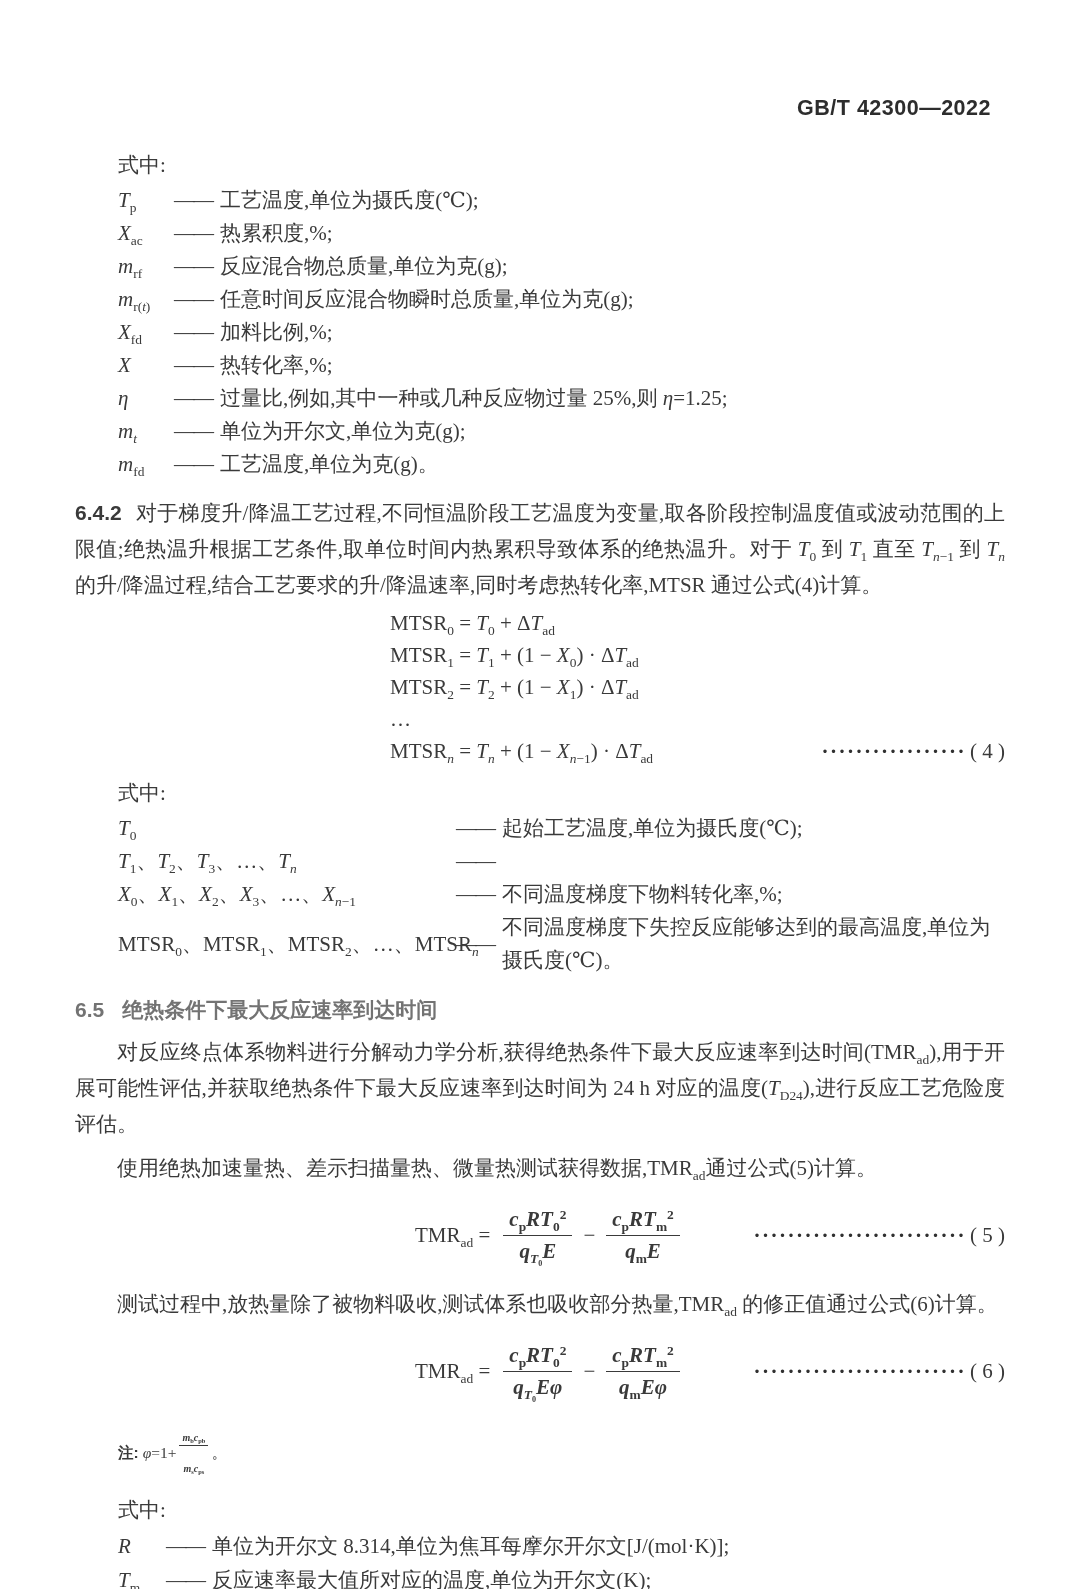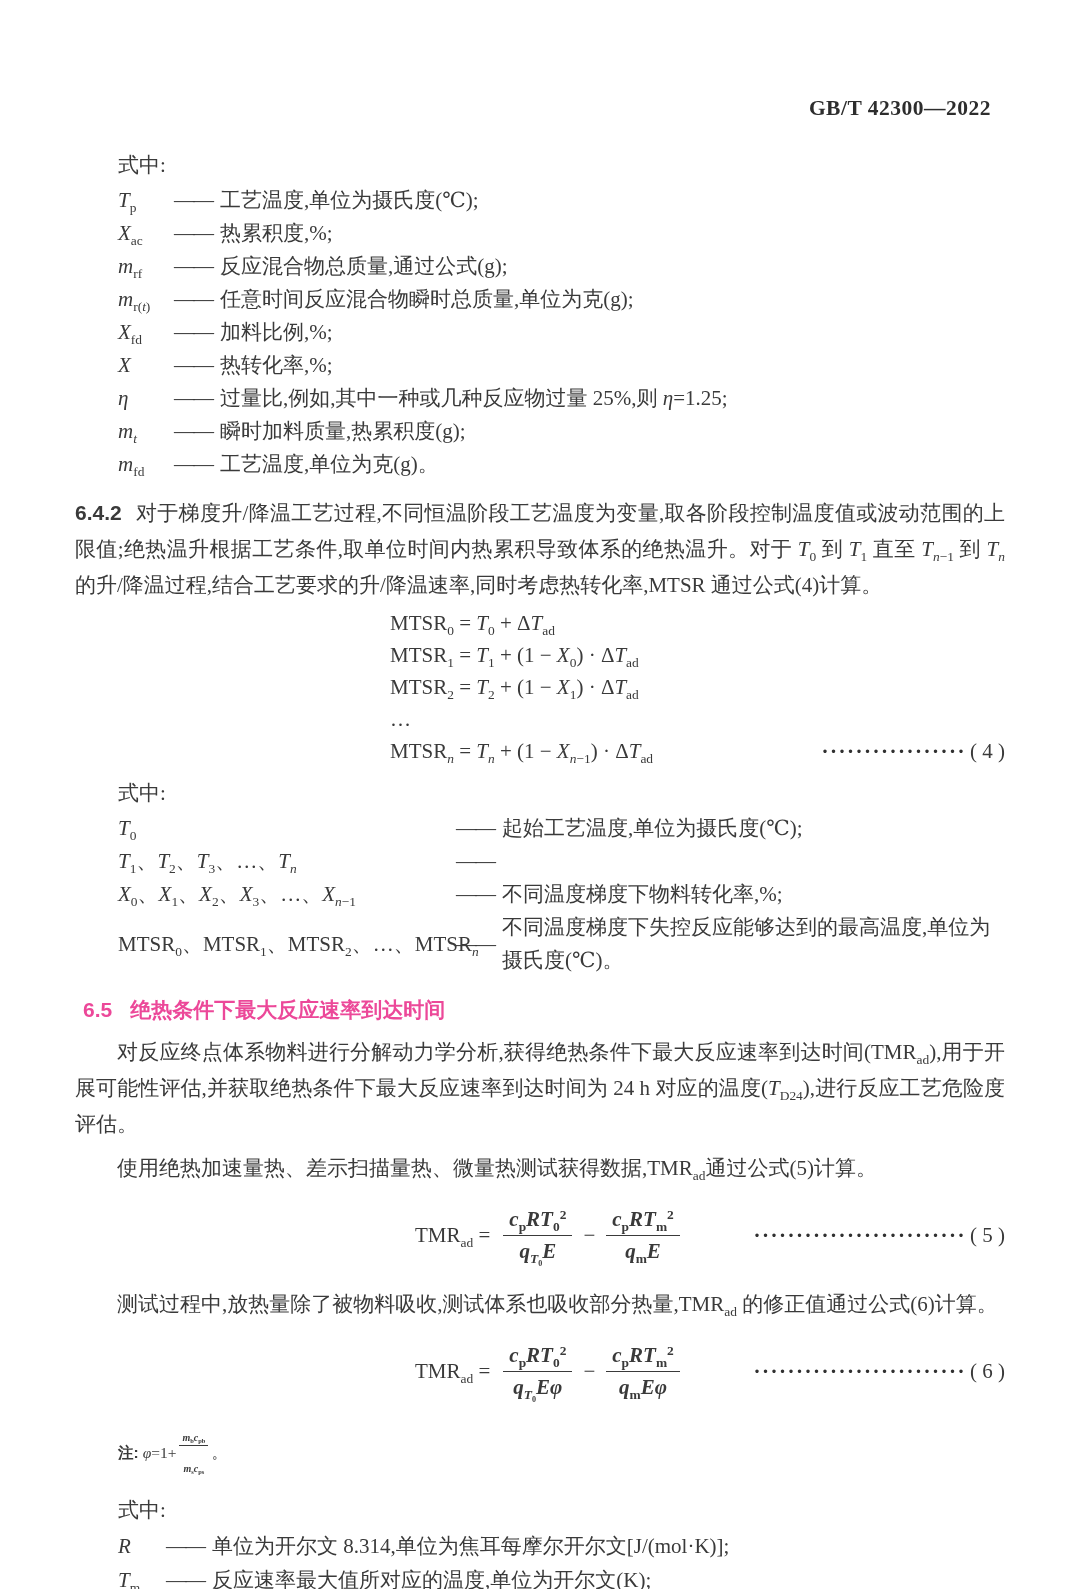--- a/index.html
+++ b/index.html
@@ -6,35 +6,35 @@
   .page{
     width:1080px;height:1589px;background:#ffffff;color:#3a3a3a;
     font-family:"Liberation Serif","DejaVu Serif",serif;
     font-size:21px;box-sizing:border-box;
     padding:96px 75px 0 75px;overflow:hidden;position:relative;
   }
   i{font-style:italic;}
   sub{font-size:64%;vertical-align:-0.35em;line-height:0;}
   sup{font-size:64%;vertical-align:0.55em;line-height:0;}
   .doc-header{text-align:right;font-weight:bold;font-size:21.5px;color:#2d2d2d;
-    font-family:Liberation Serif, serif;letter-spacing:0.5px;padding-right:14px;}
+    font-family:Liberation Sans, sans-serif;letter-spacing:0.5px;padding-right:14px;}
   .kicker{margin:28px 0 2px 43px;line-height:33px;}
   .deflist{margin-left:43px;}
   .def-row{display:flex;line-height:33px;align-items:center;}
   .def-row .sym{flex:0 0 auto;white-space:nowrap;}
   .b1 .sym{width:56px;}
   .b2 .sym{width:338px;}
   .b3 .sym{width:48px;}
   .def-row .dash{flex:0 0 auto;letter-spacing:-2px;margin-right:8px;white-space:nowrap;}
   .def-row .def{flex:1 1 auto;}
   .para{line-height:36px;text-align:justify;margin-top:8px;}
   .p-indent{text-indent:2em;}
   .clause-num{font-family:"Liberation Sans","DejaVu Sans",sans-serif;font-weight:bold;margin-right:14px;}
-  .sec-heading{margin:16px 0 6px 8px;font-family:"Liberation Sans","DejaVu Sans",sans-serif;
-    font-weight:bold;font-size:21px;color:#ec4899;line-height:33px;}
+  .sec-heading{margin:16px 0 6px 0;font-family:"Liberation Sans","DejaVu Sans",sans-serif;
+    font-weight:bold;font-size:21px;color:#737373;line-height:33px;}
   .sec-heading .clause-num{margin-right:18px;}
   .eq4{margin:4px 0 2px 315px;}
   .eq-row{display:flex;line-height:32px;align-items:center;}
   .eq-f{flex:0 0 auto;white-space:nowrap;}
   .eq-dots{flex:1 1 auto;text-align:right;white-space:nowrap;overflow:hidden;
     letter-spacing:1.5px;font-weight:bold;color:#303030;padding-left:10px;}
   .eq-num{flex:0 0 auto;padding-left:4px;white-space:nowrap;}
   .eq-frac-row{display:flex;align-items:center;margin:6px 0 6px 340px;height:86px;}
   .eq-lhs{margin-right:8px;white-space:nowrap;}
   .frac{display:inline-flex;flex-direction:column;align-items:center;margin:0 5px;line-height:1.25;font-weight:bold;}
@@ -67,21 +67,21 @@
 
       <div class="def-row">
         <span class="sym"><i>X</i><sub>ac</sub></span>
         <span class="dash">——</span>
         <span class="def">热累积度,%;</span>
       </div>
 
       <div class="def-row">
         <span class="sym"><i>m</i><sub>rf</sub></span>
         <span class="dash">——</span>
-        <span class="def">反应混合物总质量,通过公式(g);</span>
+        <span class="def">反应混合物总质量,单位为克(g);</span>
       </div>
 
       <div class="def-row">
         <span class="sym"><i>m</i><sub>r(<i>t</i>)</sub></span>
         <span class="dash">——</span>
         <span class="def">任意时间反应混合物瞬时总质量,单位为克(g);</span>
       </div>
 
       <div class="def-row">
         <span class="sym"><i>X</i><sub>fd</sub></span>
@@ -97,21 +97,21 @@
 
       <div class="def-row">
         <span class="sym"><i>η</i></span>
         <span class="dash">——</span>
         <span class="def">过量比,例如,其中一种或几种反应物过量 25%,则 <i>η</i>=1.25;</span>
       </div>
 
       <div class="def-row">
         <span class="sym"><i>m</i><sub><i>t</i></sub></span>
         <span class="dash">——</span>
-        <span class="def">瞬时加料质量,热累积度(g);</span>
+        <span class="def">单位为开尔文,单位为克(g);</span>
       </div>
 
       <div class="def-row">
         <span class="sym"><i>m</i><sub>fd</sub></span>
         <span class="dash">——</span>
         <span class="def">工艺温度,单位为克(g)。</span>
       </div>
     </div>
 
   <div class="para mt14"><span class="clause-num">6.4.2</span><span>对于梯度升/降温工艺过程,不同恒温阶段工艺温度为变量,取各阶段控制温度值或波动范围的上限值;绝热温升根据工艺条件,取单位时间内热累积导致体系的绝热温升。对于 <i>T</i><sub>0</sub> 到 <i>T</i><sub>1</sub> 直至 <i>T</i><sub><i>n</i>−1</sub> 到 <i>T</i><sub><i>n</i></sub> 的升/降温过程,结合工艺要求的升/降温速率,同时考虑热转化率,MTSR 通过公式(4)计算。</span></div>

